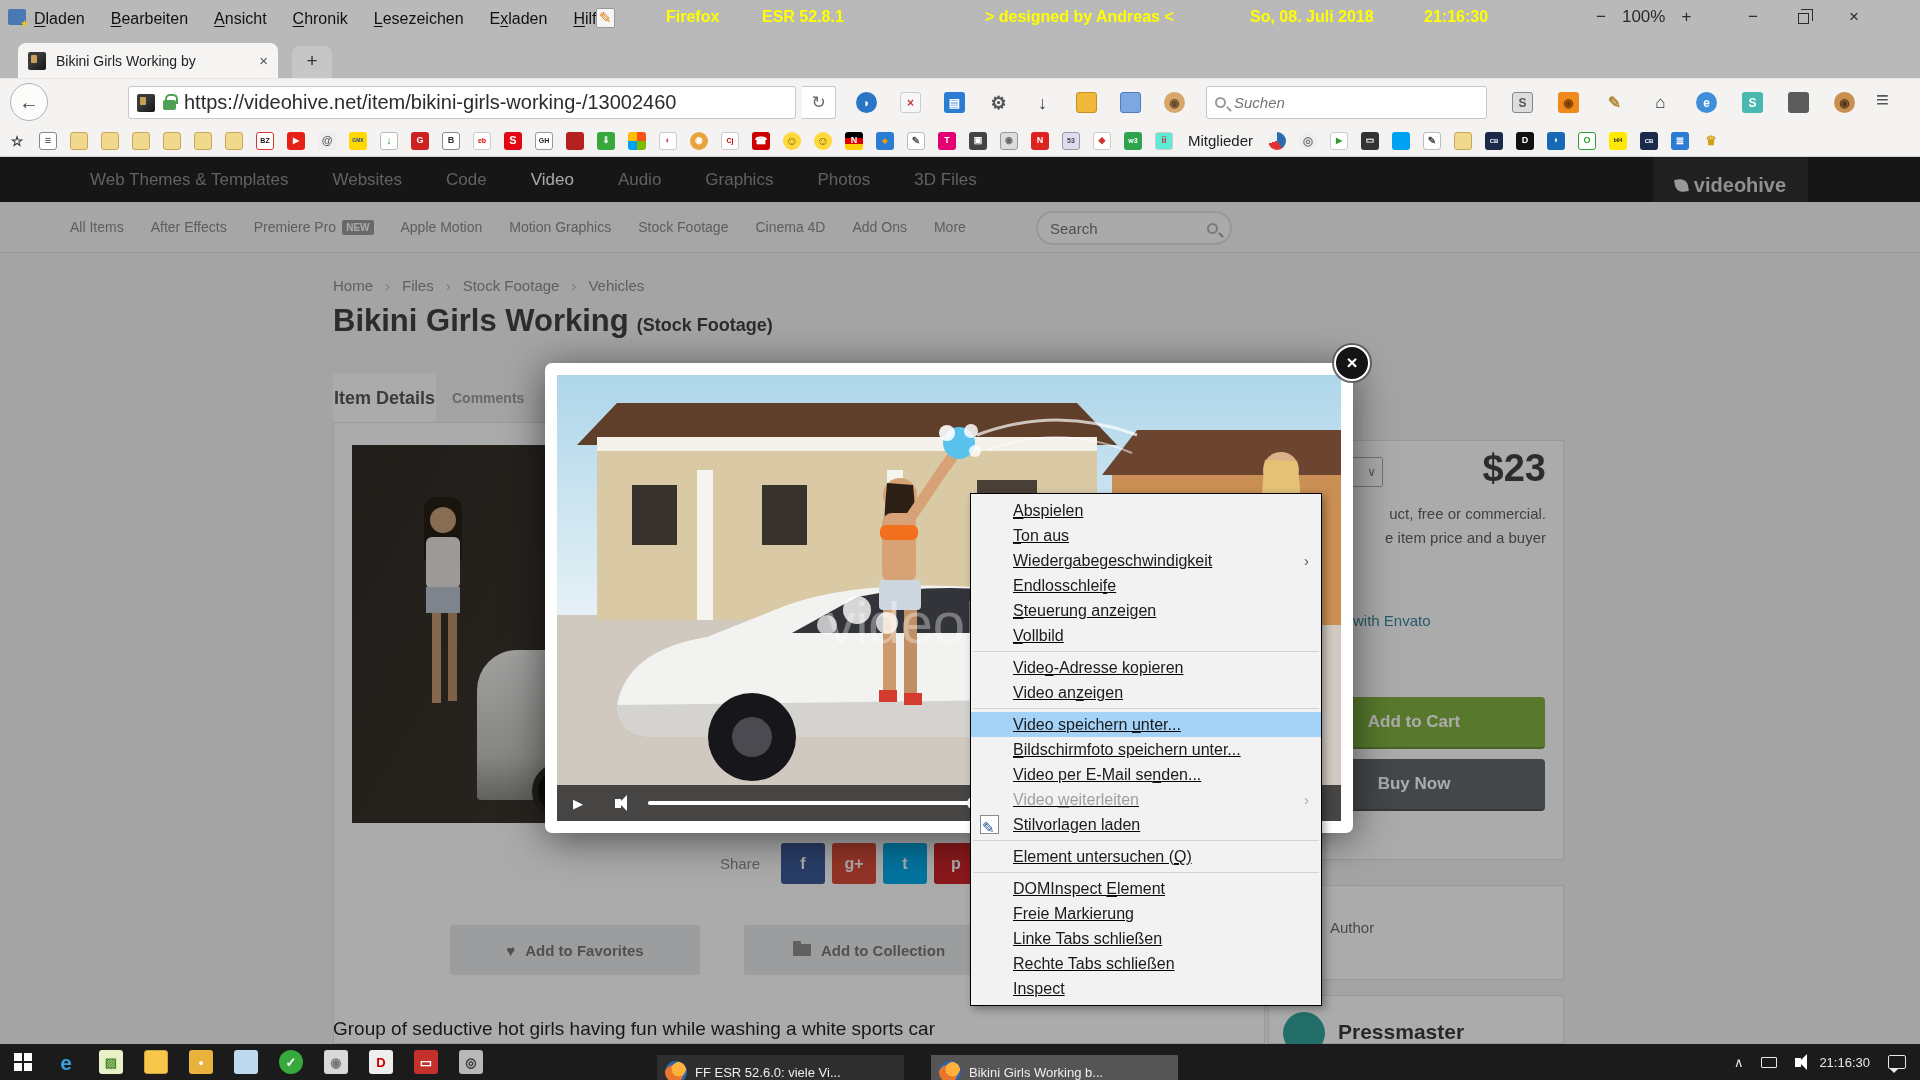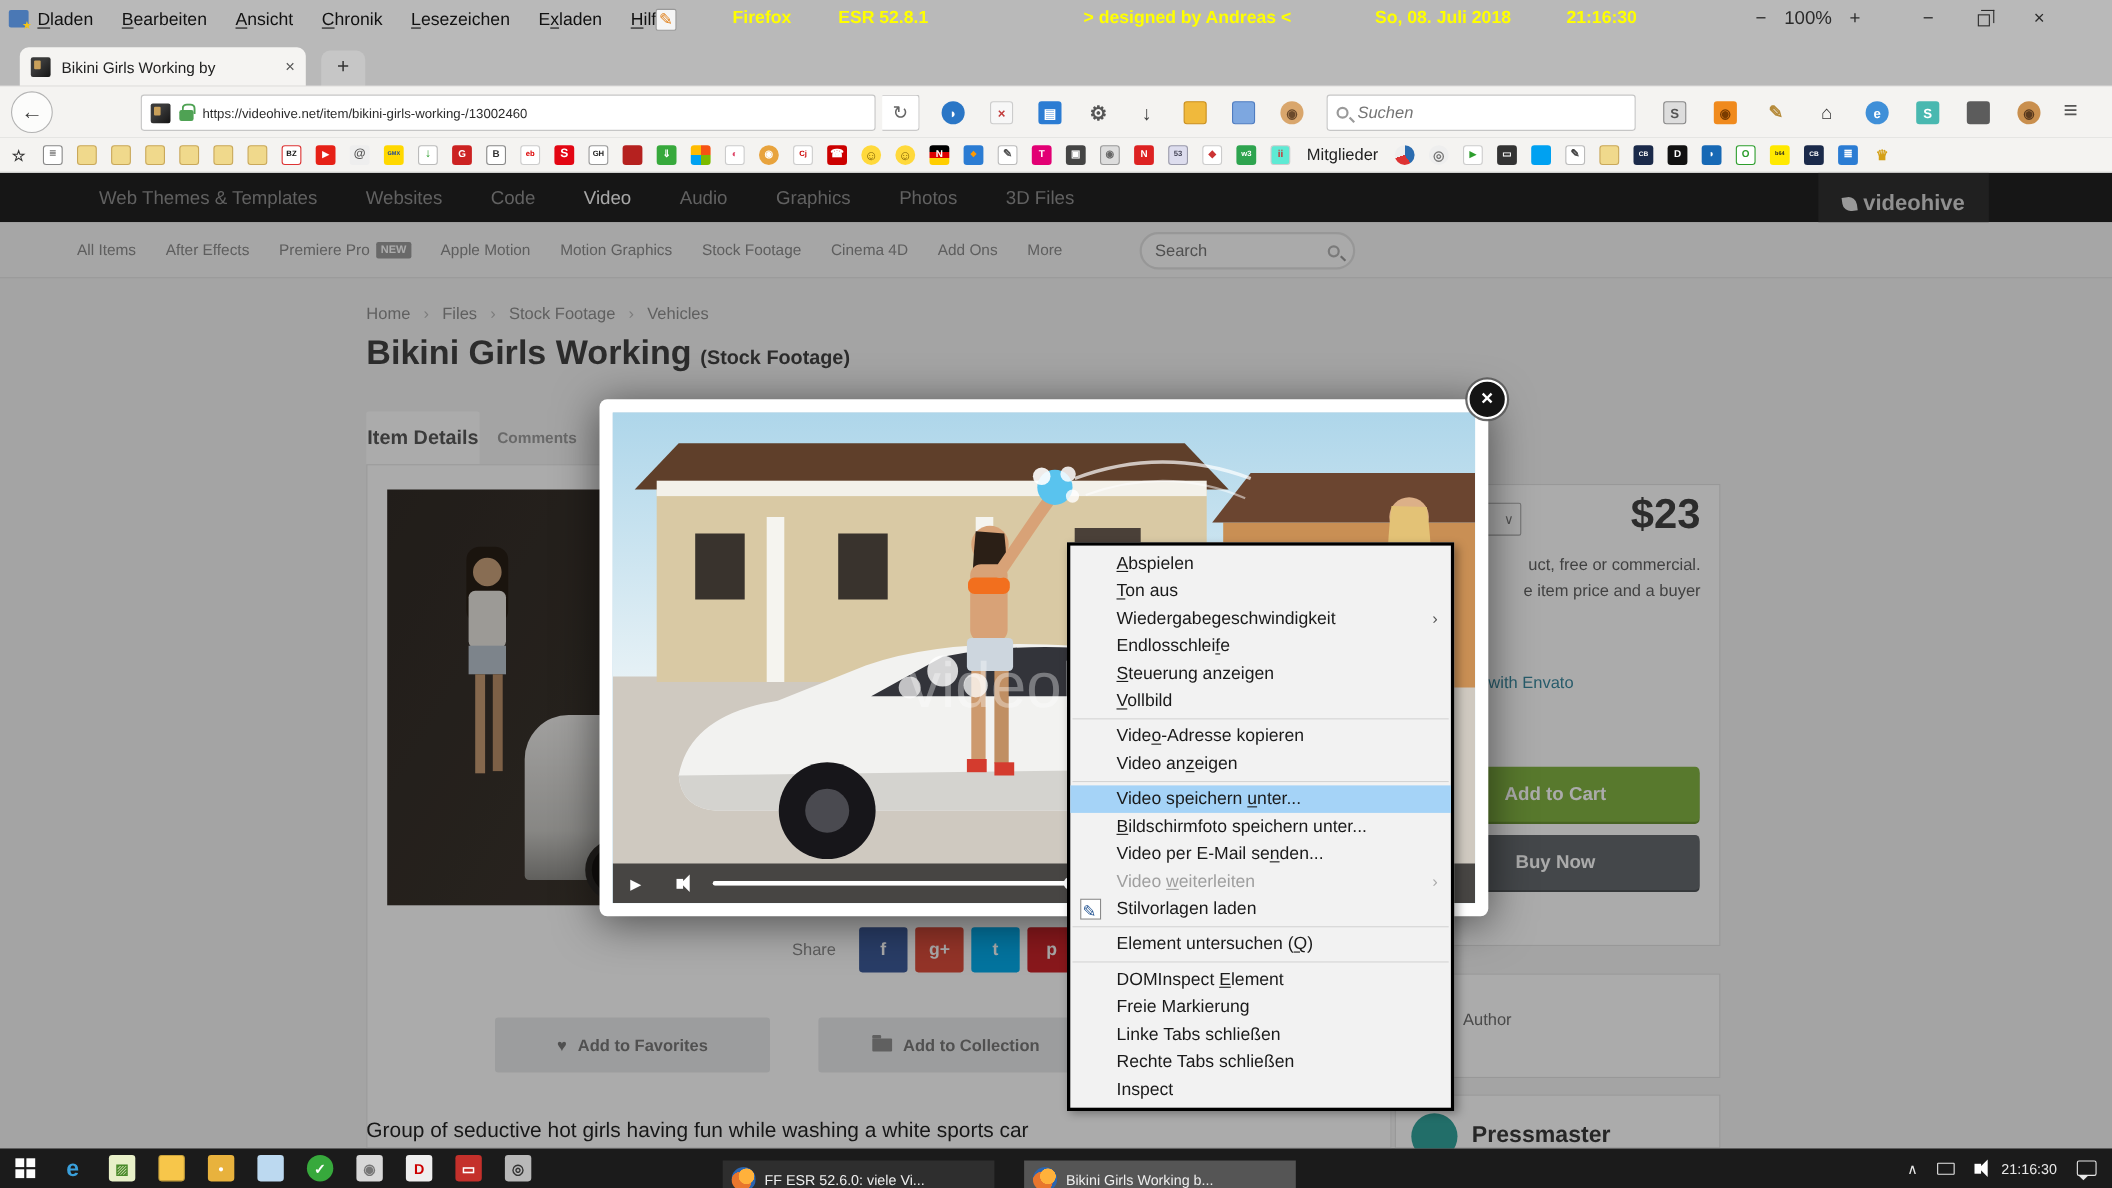--- a/index.html
+++ b/index.html
@@ -28,21 +28,21 @@
   #tab-title { font-size:14px; color:#222; white-space:nowrap; overflow:hidden; flex:1; }
   #tab-close { color:#555; font-size:15px; }
   #new-tab-btn { position:absolute; left:292px; top:9px; width:40px; height:32px; background:#c6c6c6; border-radius:8px 8px 0 0; text-align:center; line-height:30px; font-size:19px; color:#333; }
 
   
   #navbar { position:absolute; left:0; top:78px; width:1920px; height:47px; background:#f4f3f1; border-top:1px solid #e8e7e5; }
   #back-btn { position:absolute; left:10px; top:4px; width:38px; height:38px; border:1px solid #b3b3b3; border-radius:50%; background:#fcfcfb; text-align:center; line-height:36px; font-size:20px; font-weight:bold; color:#3c3c3c; }
   #urlbar { position:absolute; left:128px; top:7px; width:668px; height:33px; background:#fff; border:1px solid #c6c6c6; border-radius:3px; display:flex; align-items:center; padding:0 8px; gap:8px; }
   .lock { position:relative; width:13px; height:10px; background:#4fa254; border-radius:2px; flex:none; margin-top:4px; }
   .lock::before { content:""; position:absolute; left:2px; top:-6px; width:9px; height:8px; border:2px solid #4fa254; border-bottom:none; border-radius:5px 5px 0 0; }
-  #url-text { font-size:12px; color:#2c2c2c; white-space:nowrap; overflow:hidden; }
+  #url-text { font-size:20px; color:#2c2c2c; white-space:nowrap; overflow:hidden; }
   #reload-btn { position:absolute; left:802px; top:7px; width:34px; height:33px; border:1px solid #c6c6c6; border-left:none; background:#fff; border-radius:0 3px 3px 0; text-align:center; line-height:31px; color:#666; font-size:17px; }
   .chip { display:flex; align-items:center; justify-content:center; font-weight:bold; border-radius:3px; flex:none; line-height:1; }
   #addons-left { position:absolute; left:856px; top:13px; display:flex; gap:23px; }
   #addons-left .chip, #addons-right .chip { width:21px; height:21px; font-size:12px; }
   #searchbar { position:absolute; left:1206px; top:7px; width:281px; height:33px; background:#fff; border:1px solid #c6c6c6; border-radius:3px; display:flex; align-items:center; padding:0 8px; gap:8px; }
   .mag { position:relative; width:11px; height:11px; border:2px solid #9a9a9a; border-radius:50%; flex:none; }
   .mag::after { content:""; position:absolute; left:9px; top:9px; width:6px; height:2px; background:#9a9a9a; transform:rotate(45deg); }
   #searchbar input, #site-search input { border:none; outline:none; font-size:15px; font-style:italic; color:#444; width:100%; background:transparent; font-family:"Liberation Sans",sans-serif; }
   #addons-right { position:absolute; left:1512px; top:13px; display:flex; gap:25px; }
   #hamburger { position:absolute; left:1876px; top:8px; font-size:22px; color:#555; letter-spacing:0; }
@@ -117,21 +117,21 @@
   #vid-controls { position:absolute; left:0; bottom:0; width:100%; height:36px; background:rgba(18,18,18,0.72); display:flex; align-items:center; z-index:5; }
   #play-btn { color:#fff; font-size:13px; margin-left:16px; }
   .spk { position:relative; width:6px; height:9px; background:#fff; margin-left:32px; }
   .spk::before { content:""; position:absolute; left:4px; top:-4px; border-top:8px solid transparent; border-bottom:8px solid transparent; border-right:8px solid #fff; }
   #vid-track { position:absolute; left:91px; top:16px; width:432px; height:4px; background:rgba(255,255,255,0.35); border-radius:2px; }
   #vid-played { position:absolute; left:0; top:0; height:4px; width:325px; background:#fff; border-radius:2px; }
   #vid-knob { position:absolute; left:319px; top:-4px; width:12px; height:12px; background:#fff; border-radius:50%; }
   #lb-close { position:absolute; left:1334px; top:188px; width:36px; height:36px; border-radius:50%; background:#141414; border:2px solid #fff; box-shadow:0 0 0 2px rgba(90,90,90,0.9); color:#fff; font-size:19px; font-weight:bold; text-align:center; line-height:31px; z-index:55; }
 
   
-  #ctx-menu { position:absolute; left:970px; top:336px; width:352px; background:#f2f2f2; border:3px solid #000000; box-shadow:3px 3px 8px rgba(0,0,0,0.35); z-index:60; padding:4px 0; }
+  #ctx-menu { position:absolute; left:970px; top:336px; width:352px; background:#f2f2f2; border:1px solid #000000; box-shadow:3px 3px 8px rgba(0,0,0,0.35); z-index:60; padding:4px 0;text-decoration:underline; }
   .ctx-item { position:relative; height:25px; line-height:25px; padding-left:42px; font-size:16px; color:#1a1a1a; white-space:nowrap; }
   .ctx-item.hl { background:#a5d3f7; }
   .ctx-item.dis { color:#9f9f9f; }
   .ctx-sep { height:1px; background:#d4d4d4; margin:3px 2px; }
   .ctx-sub { position:absolute; right:12px; top:0; font-size:15px; color:#555; }
   .ctx-item.dis .ctx-sub { color:#aaa; }
   .ctx-icon { position:absolute; left:9px; top:3px; width:19px; height:19px; background:#fff; border:1px solid #8a8a8a; }
   .ctx-icon::after { content:"✎"; position:absolute; left:1px; top:-1px; font-size:15px; color:#1d4f8f; }
 
   

